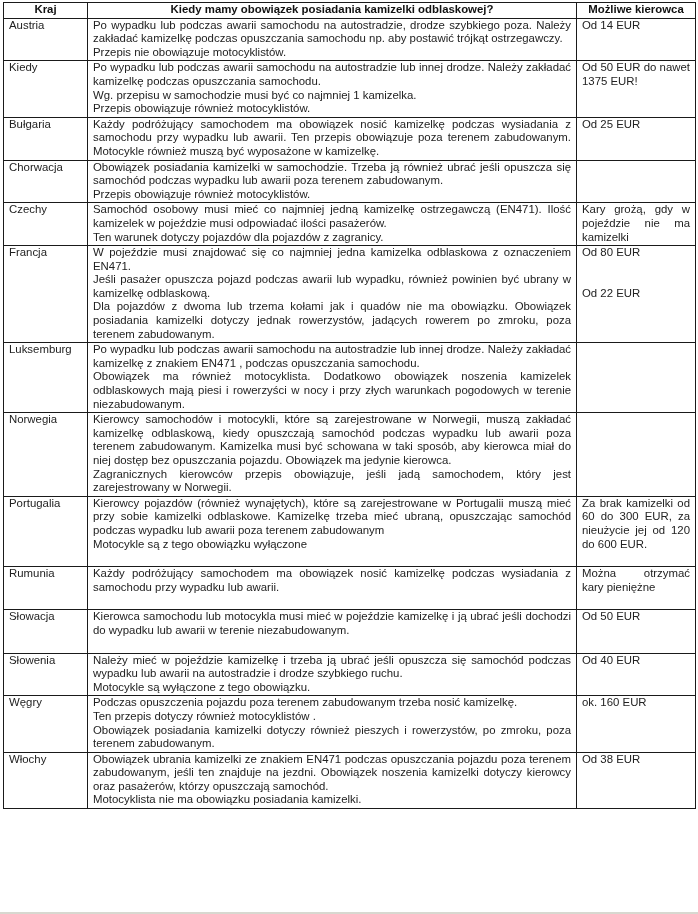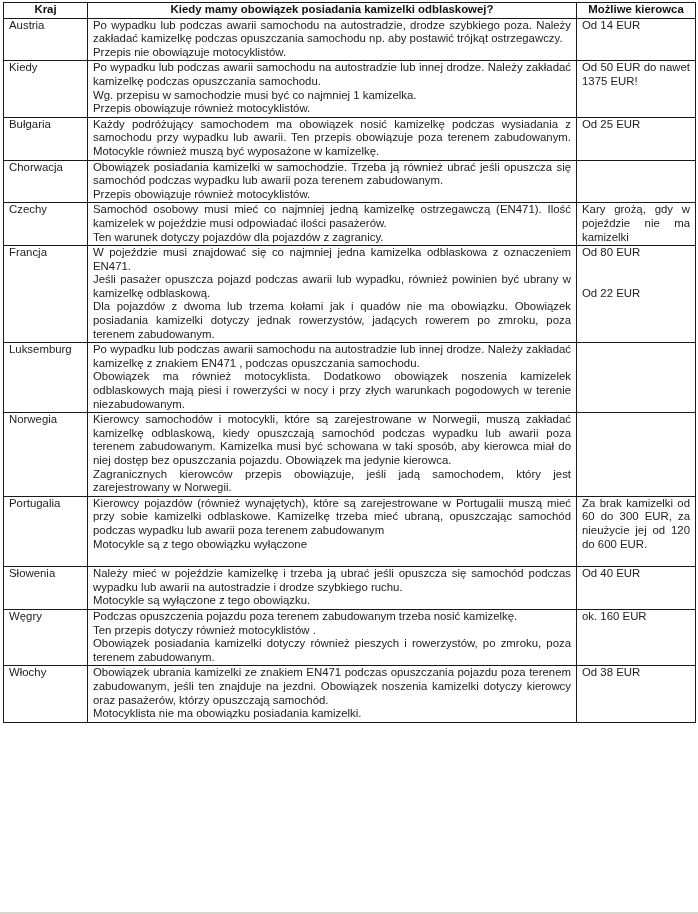--- a/index.html
+++ b/index.html
@@ -137,20 +137,40 @@
           <td class="desc">
             <span class="line">Kierowcy pojazdów (również wynajętych), które są zarejestrowane w Portugalii muszą mieć przy sobie kamizelki odblaskowe. Kamizelkę trzeba mieć ubraną, opuszczając samochód podczas wypadku lub awarii poza terenem zabudowanym</span>
             <span class="line">Motocykle są z tego obowiązku wyłączone</span>
             <span class="spacer"></span>
           </td>
           <td class="fine">
             <span class="line">Za brak kamizelki od 60 do 300 EUR, za nieużycie jej od 120 do 600 EUR.</span>
           </td>
         </tr>
         <tr>
+          <td>Rumunia</td>
+          <td class="desc">
+            <span class="line">Każdy podróżujący samochodem ma obowiązek nosić kamizelkę  podczas wysiadania z samochodu przy wypadku lub awarii.</span>
+            <span class="spacer"></span>
+          </td>
+          <td class="fine">
+            <span class="line">Można otrzymać kary pieniężne</span>
+          </td>
+        </tr>
+        <tr>
+          <td>Słowacja</td>
+          <td class="desc">
+            <span class="line">Kierowca samochodu lub motocykla musi mieć w pojeździe kamizelkę i ją ubrać jeśli dochodzi do wypadku lub awarii w terenie niezabudowanym.</span>
+            <span class="spacer"></span>
+          </td>
+          <td class="fine">
+            <span class="line">Od 50 EUR</span>
+          </td>
+        </tr>
+        <tr>
           <td>Słowenia</td>
           <td class="desc">
             <span class="line">Należy mieć w pojeździe kamizelkę i trzeba ją ubrać jeśli opuszcza się samochód podczas wypadku  lub awarii na autostradzie i drodze szybkiego ruchu.</span>
             <span class="line">Motocykle są wyłączone z tego obowiązku.</span>
           </td>
           <td class="fine">
             <span class="line">Od 40 EUR</span>
           </td>
         </tr>
         <tr>

